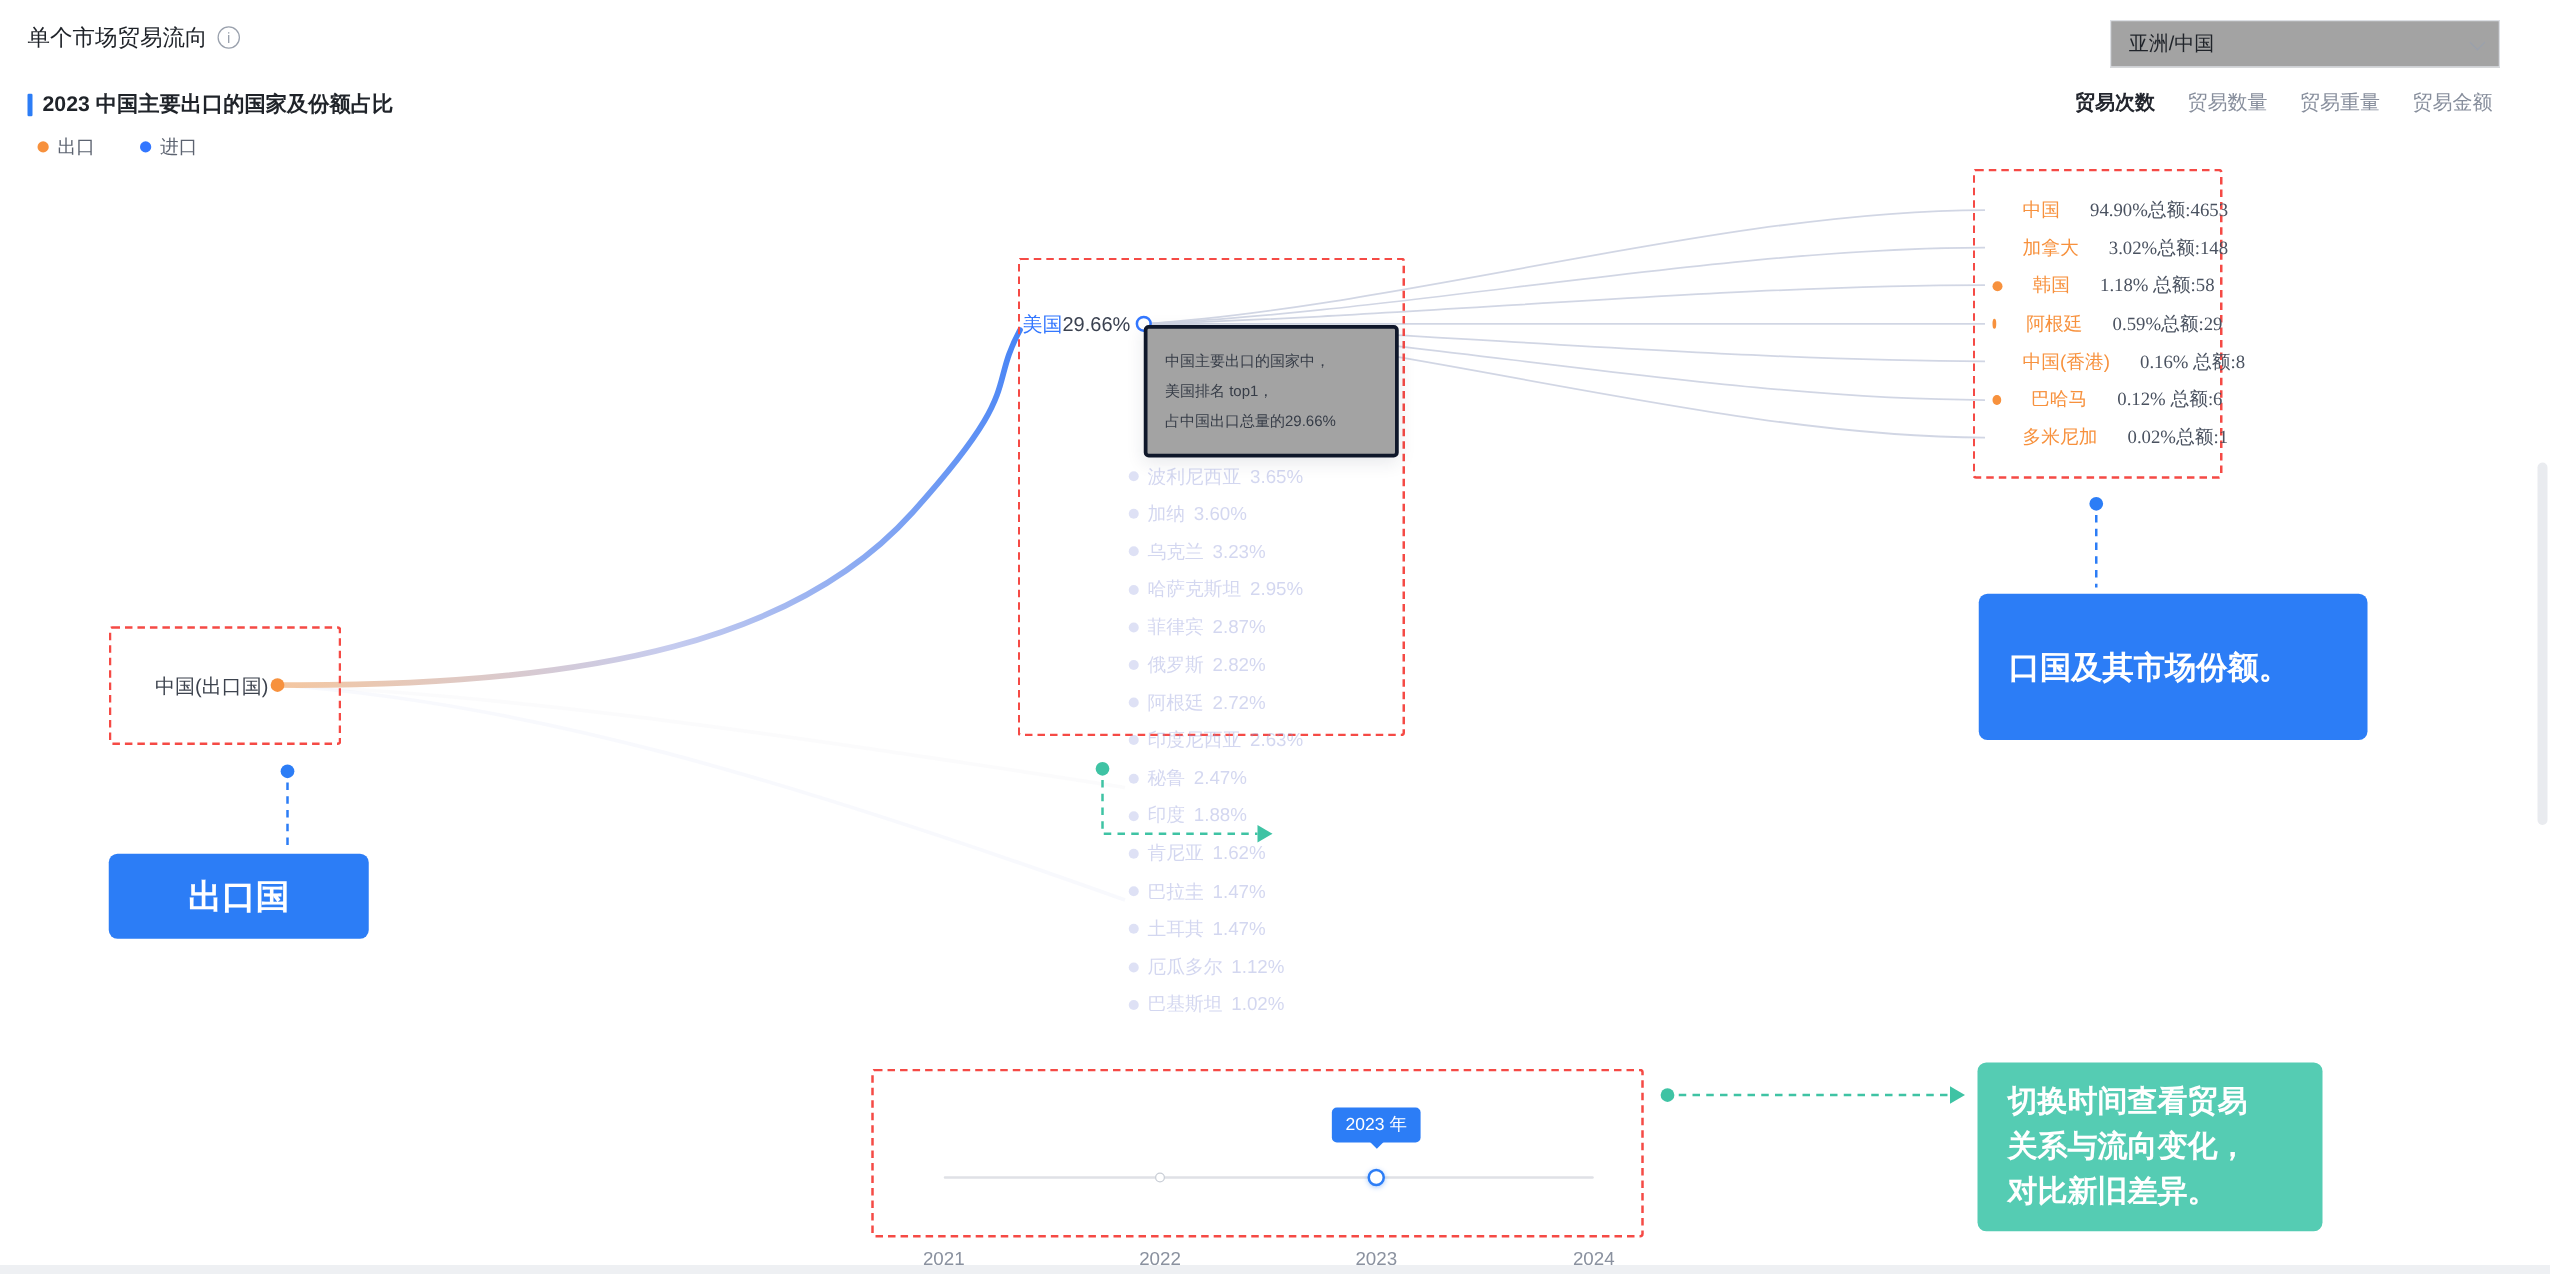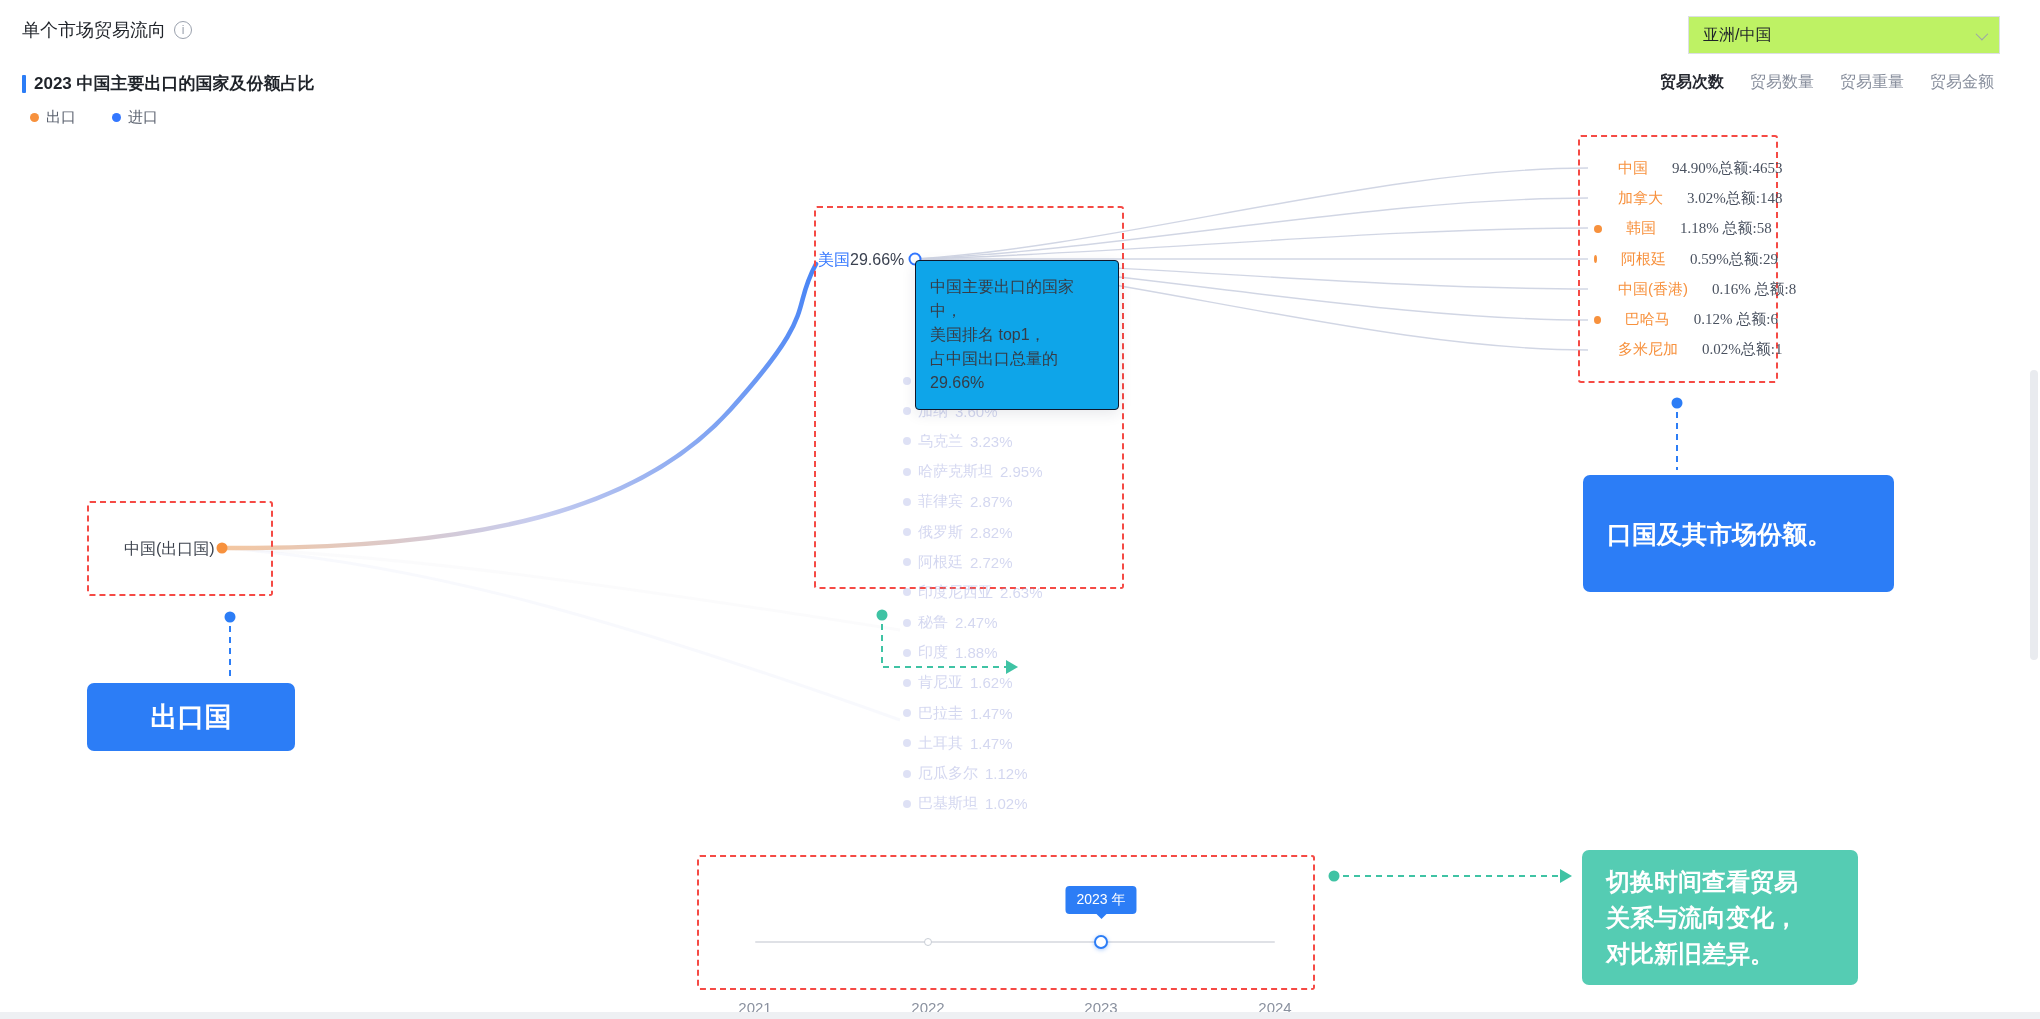--- a/index.html
+++ b/index.html
@@ -3,21 +3,21 @@
 <meta charset="utf-8">
 <style>
   * { margin:0; padding:0; box-sizing:border-box; }
   html,body { width:2040px; height:1019px; background:#eef0f3; font-family:"Liberation Sans","DejaVu Sans",sans-serif; }
   .stage { position:relative; width:2040px; height:1012px; background:#ffffff; overflow:hidden; }
 
   
   .page-title { position:absolute; left:22px; top:18px; font-size:18px; color:#1f2329; display:flex; align-items:center; gap:8px;text-align:center; }
   .info-icon { width:18px; height:18px; border:1.4px solid #9aa1ad; border-radius:50%; color:#9aa1ad; font-size:12px; display:flex; align-items:center; justify-content:center; font-style:normal; }
   .info-icon::after { content:"i"; }
-  .region-select { position:absolute; left:1688px; top:16px; width:312px; height:38px; border:1px solid #dcdfe4; border-radius:0; background:#bef264; display:flex; align-items:center; justify-content:space-between; padding:0 14px; font-size:16px; color:#1f2329; cursor:pointer; }
+  .region-select { position:absolute; left:1688px; top:16px; width:312px; height:38px; border:1px solid #dcdfe4; border-radius:0; background:#a3a3a3; display:flex; align-items:center; justify-content:space-between; padding:0 14px; font-size:16px; color:#1f2329; cursor:pointer; }
   .chevron { width:9px; height:9px; border-right:1.6px solid #9aa1ad; border-bottom:1.6px solid #9aa1ad; transform:rotate(45deg) translateY(-2px); }
 
   .chart-title { position:absolute; left:22px; top:72px; display:flex; align-items:center; gap:8px; font-size:17px; font-weight:bold; color:#1f2329; }
   .title-bar { width:4px; height:18px; background:#2c7df6; border-radius:1px; }
   .metric-tabs { position:absolute; right:46px; top:72px; display:flex; gap:26px; font-size:16px; }
   .metric-tab { color:#878e9c; cursor:pointer; }
   .metric-tab.active { color:#23262e; font-weight:bold; }
 
   .legend { position:absolute; left:30px; top:108px; display:flex; gap:36px; font-size:15px; color:#5c6370; align-items:center; }
   .legend-item { display:flex; align-items:center; gap:7px; }
@@ -34,21 +34,21 @@
   .box-importers { left:814px; top:206px; width:310px; height:383px; }
   .box-partners { left:1578px; top:135px; width:200px; height:248px; }
   .box-timeline { left:697px; top:855px; width:618px; height:135px; }
 
   
   .exporter-label { position:absolute; left:124px; top:539px; font-size:16px; color:#3d434e; }
   .us-label { position:absolute; left:818px; top:250px; font-size:16px; }
   .us-label .nm { color:#3377ff; }
   .us-label .pc { color:#3a4150; }
 
-  .tooltip { position:absolute; left:915px; top:260px; width:204px; background:#0ea5e9; border:1px solid #0f172a; border-radius:4px; box-shadow:0 4px 14px rgba(30,40,70,.10); padding:14px 14px; font-size:16px; color:#363c47; line-height:24px; z-index:6; }
+  .tooltip { position:absolute; left:915px; top:260px; width:204px; background:#a3a3a3; border:3px solid #0f172a; border-radius:4px; box-shadow:0 4px 14px rgba(30,40,70,.10); padding:14px 14px; font-size:12px; color:#363c47; line-height:24px; z-index:6; }
 
   .faded-list { position:absolute; left:903px; top:366px; z-index:2; }
   .fitem { height:30.2px; display:flex; align-items:center; gap:7px; font-size:15px; color:#8e97d8; opacity:.38; }
   .fdot { width:8px; height:8px; border-radius:50%; background:#a9b2e6; }
 
   .partners-list { position:absolute; left:1578px; top:135px; width:200px; padding:18px 0 0 16px; z-index:3; }
   .pitem { height:30.3px; display:flex; align-items:center; gap:24px; font-size:15px; white-space:nowrap; cursor:pointer; }
   .pitem .pdot { width:8px; height:8px; border-radius:50%; background:#f7913d; }
   .pitem .pname { color:#f7913d; }
   .pitem .pdetail { color:#4a5260;font-family:Liberation Serif, serif; }

